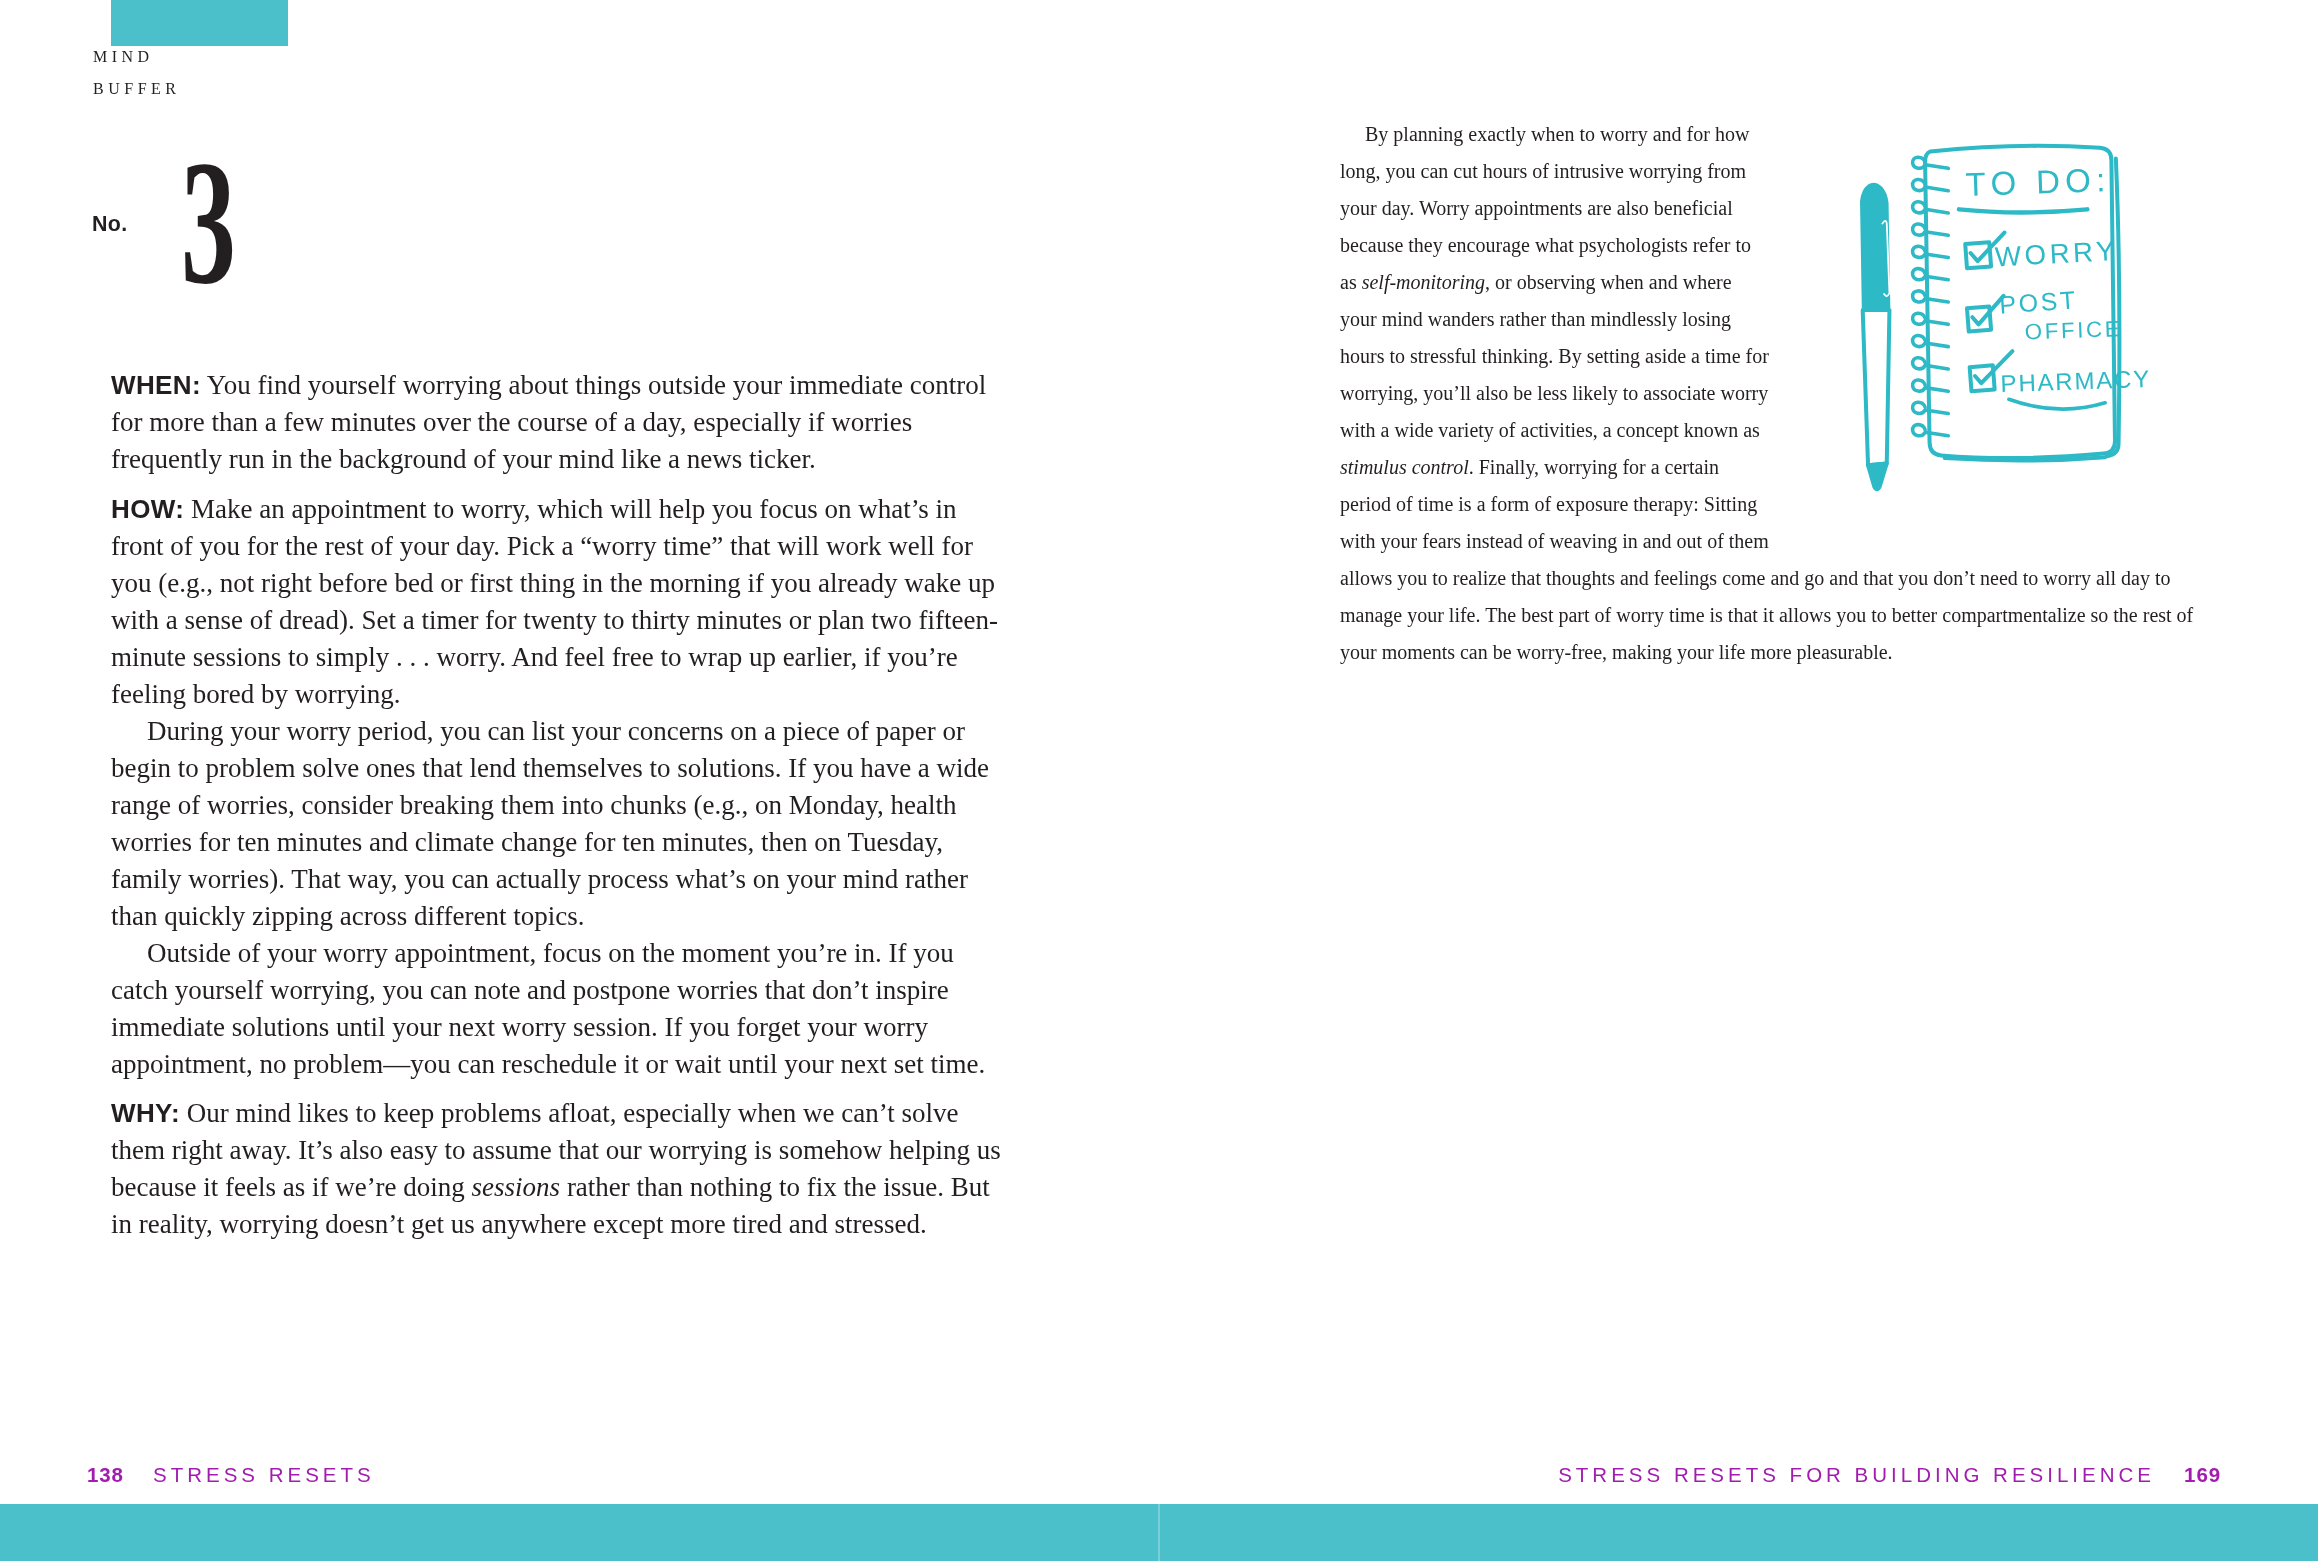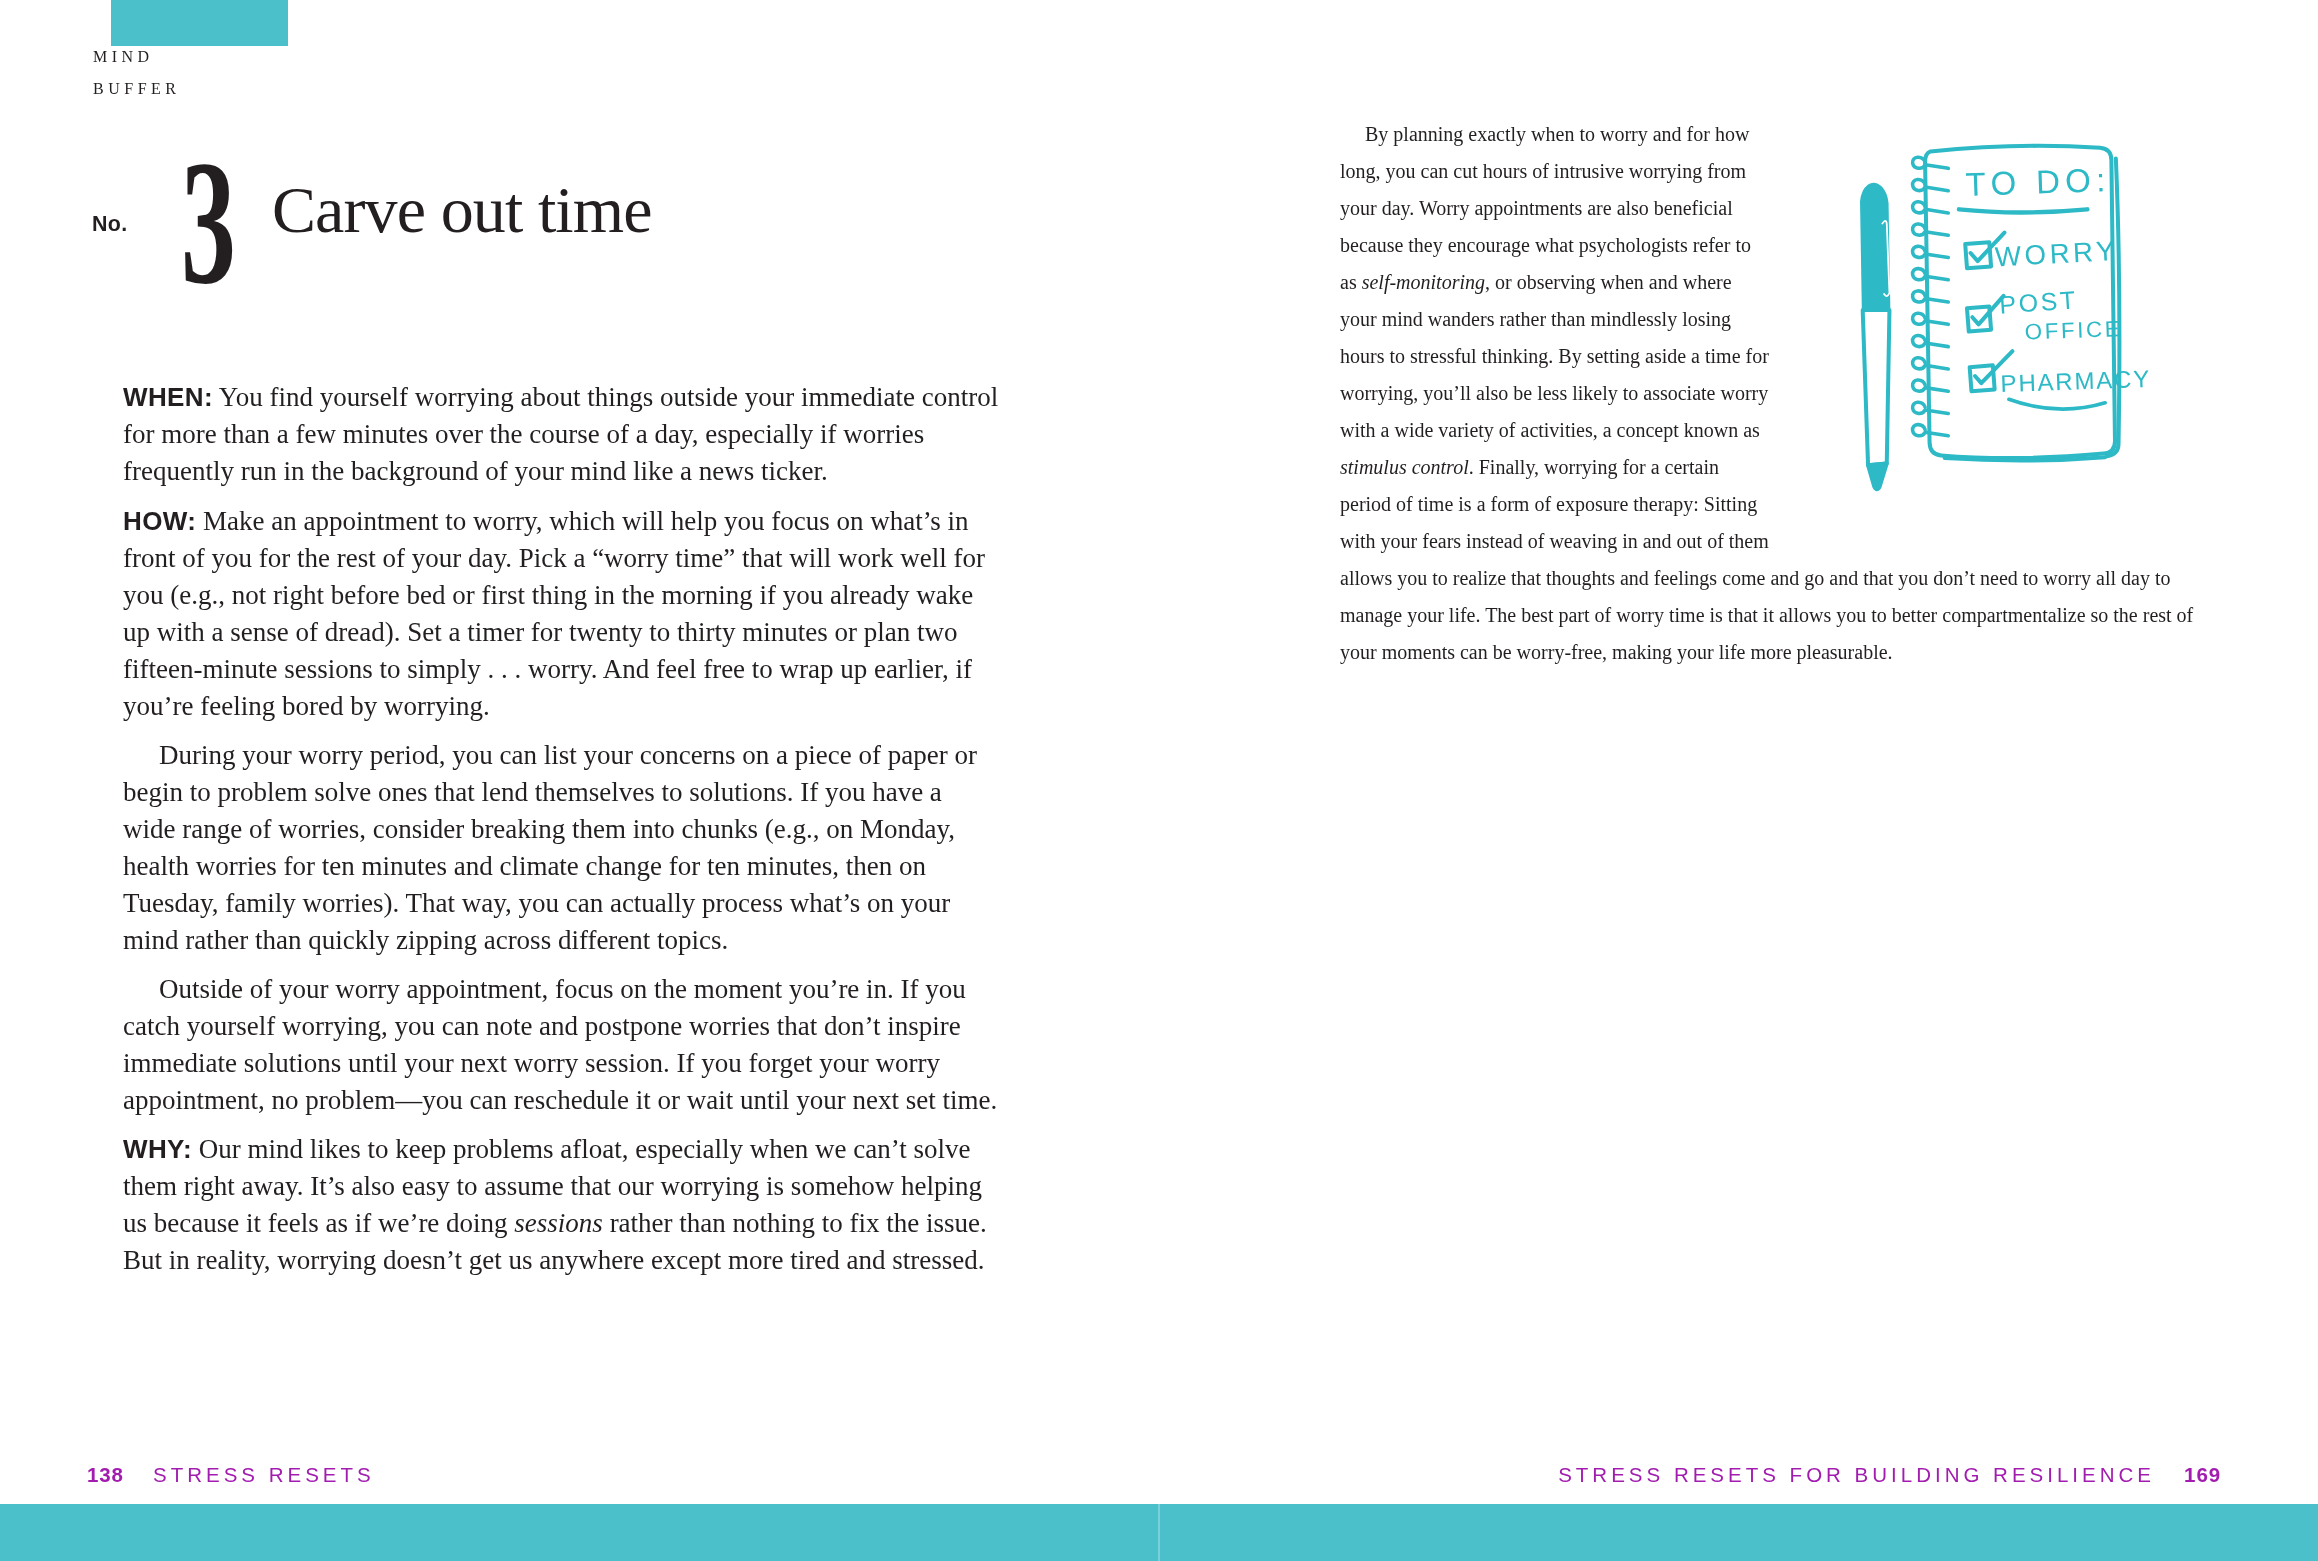--- a/index.html
+++ b/index.html
@@ -16,21 +16,21 @@
   
   .no-label{left:78px;top:212px;font-family:"Liberation Sans",sans-serif;
             font-size:21.4px;font-weight:700;letter-spacing:0.4px;margin-left:14px;}
   .big-num{left:181px;top:134px;font-size:177px;line-height:177px;font-weight:700;
            transform:scaleX(0.62);transform-origin:left top;}
   .title{left:272px;top:171px;font-size:66px;line-height:78px;font-weight:400;
          letter-spacing:-0.9px;}
 
   
   .lbody{left:111px;top:367px;width:902px;font-size:27px;line-height:37px;}
-  .lbody p{margin:12px;}
+  .lbody p{margin:0;}
   .lbody .gap{margin-top:12.5px;}
   .lbody .ind{text-indent:36px;}
   .lbl{font-family:"Liberation Sans",sans-serif;font-weight:700;font-size:26px;
        letter-spacing:0.4px;}
 
   
   .rbody{left:1340px;top:116px;width:881px;font-size:20px;line-height:37px;}
   .rbody p{margin:0;text-indent:25px;}
   .floatbox{float:right;width:450px;height:430px;}
 
@@ -56,21 +56,21 @@
 
 <div class="abs tab-label">
   <div>MIND</div>
   <div>BUFFER</div>
 </div>
 
 <div class="abs no-label">No.</div>
 <div class="abs big-num">3</div>
 
 <h1 class="abs title" style="margin:0">
-  <span>Carve out time</span><br>
+  <br>
 </h1>
 
 <div class="abs lbody">
   <p><span class="lbl">WHEN:</span> <span>You find yourself worrying about things outside your immediate control for more than a few minutes over the course of a day, especially if worries frequently run in the background of your mind like a news ticker.</span></p>
   <p class="gap"><span class="lbl">HOW:</span> <span>Make an appointment to worry, which will help you focus on what’s in front of you for the rest of your day. Pick a “worry time” that will work well for you (e.g., not right before bed or first thing in the morning if you already wake up with a sense of dread). Set a timer for twenty to thirty minutes or plan two fifteen-minute sessions to simply . . . worry. And feel free to wrap up earlier, if you’re feeling bored by worrying.</span></p>
   <p class="ind">During your worry period, you can list your concerns on a piece of paper or begin to problem solve ones that lend themselves to solutions. If you have a wide range of worries, consider breaking them into chunks (e.g., on Monday, health worries for ten minutes and climate change for ten minutes, then on Tuesday, family worries). That way, you can actually process what’s on your mind rather than quickly zipping across different topics.</p>
   <p class="ind">Outside of your worry appointment, focus on the moment you’re in. If you catch yourself worrying, you can note and postpone worries that don’t inspire immediate solutions until your next worry session. If you forget your worry appointment, no problem—you can reschedule it or wait until your next set time.</p>
   <p class="gap"><span class="lbl">WHY:</span> <span>Our mind likes to keep problems afloat, especially when we can’t solve them right away. It’s also easy to assume that our worrying is somehow helping us because it feels as if we’re doing </span><i>sessions</i><span> rather than nothing to fix the issue. But in reality, worrying doesn’t get us anywhere except more tired and stressed.</span></p>
 </div>
 

